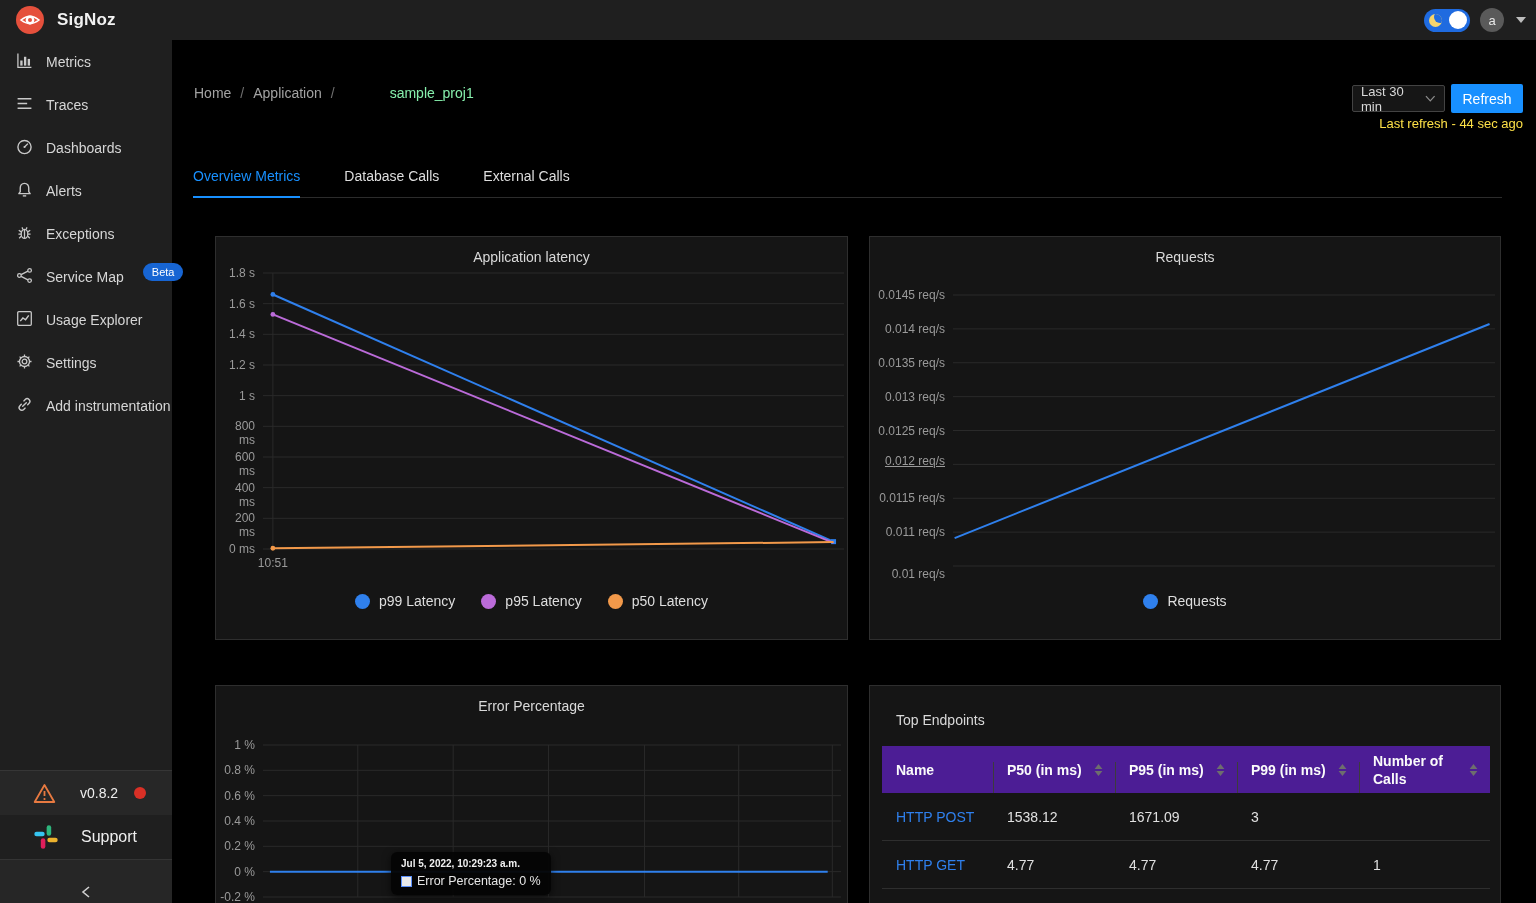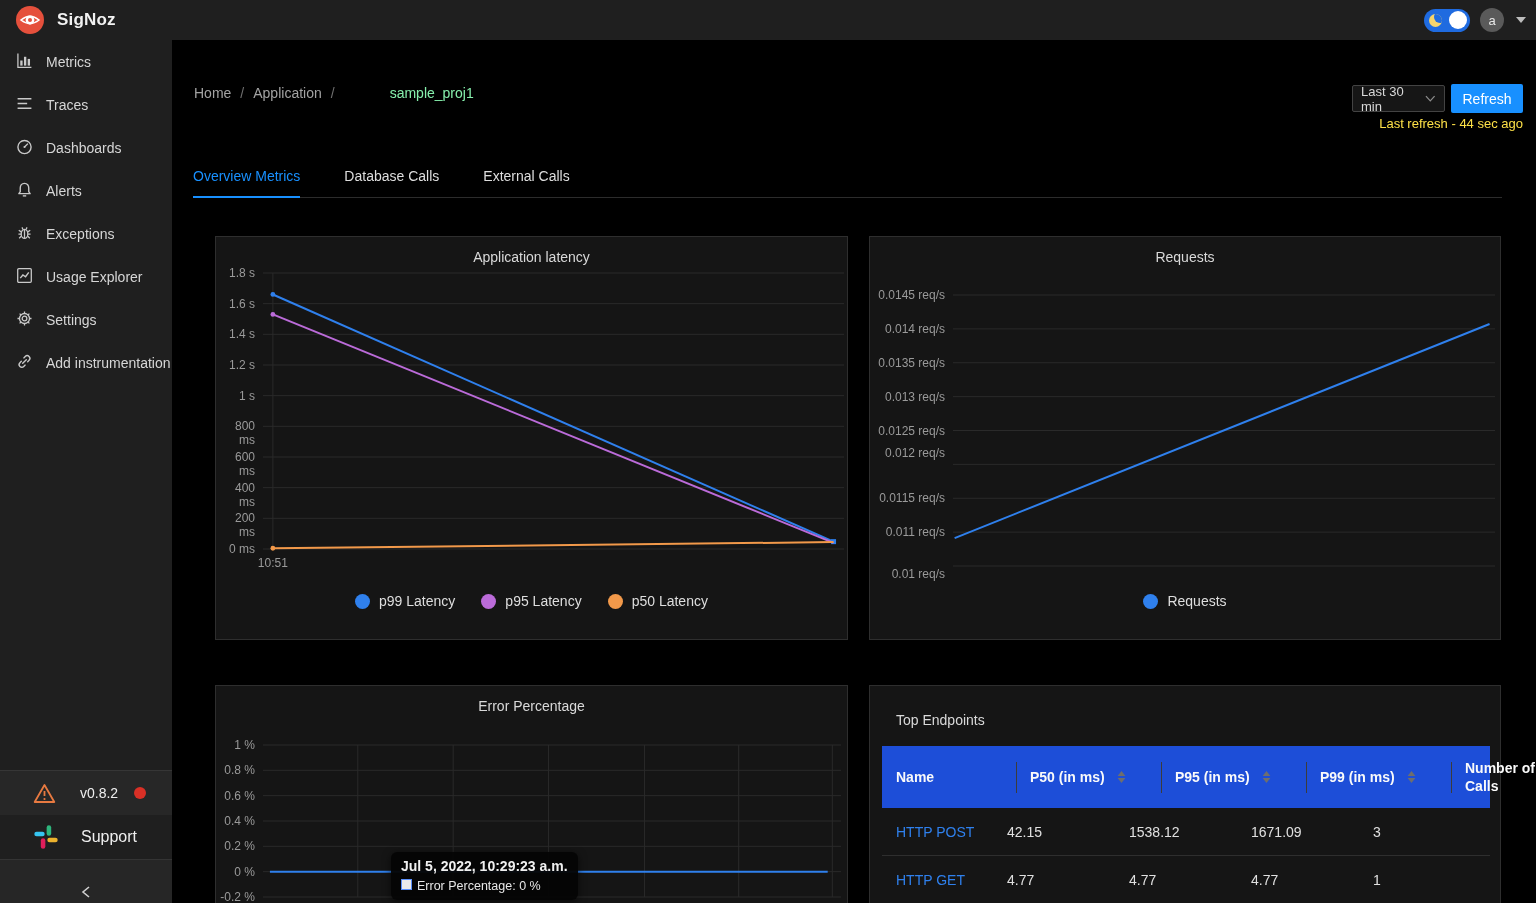--- a/index.html
+++ b/index.html
@@ -58,28 +58,28 @@
   #card-endpoints{left:697px;top:645px;width:632px;height:404px;}
   .chart-title{position:absolute;left:0;top:12px;width:100%;text-align:center;font-size:14px;color:#d9d9d9;}
   .panel-title{position:absolute;left:26px;top:26px;font-size:14px;color:#d9d9d9;}
   .chart-svg{position:absolute;left:0;top:0;}
   .ytick{position:absolute;text-align:right;font-size:12px;color:var(--axis-text);}
   .xtick{position:absolute;text-align:center;font-size:12px;color:var(--axis-text);}
   .legend{position:absolute;left:0;width:100%;display:flex;justify-content:center;gap:26px;}
   .legend-item{display:flex;align-items:center;gap:9px;font-size:14px;color:#dedede;cursor:pointer;}
   .legend-dot{width:15px;height:15px;border-radius:50%;}
   .tooltip{position:absolute;background:rgba(5,5,5,.96);border-radius:6px;padding:6px 10px 7px;z-index:3;box-shadow:0 2px 8px rgba(0,0,0,.6);}
-  .tt-date{font-size:14px;font-weight:bold;color:#f0f0f0;white-space:nowrap;}
-  .tt-row{display:flex;align-items:flex-start;gap:5px;margin-top:5px;}
+  .tt-date{font-size:10px;font-weight:bold;color:#f0f0f0;white-space:nowrap;}
+  .tt-row{display:flex;align-items:center;gap:5px;margin-top:5px;}
   .tt-swatch{width:11px;height:11px;background:#eaeaea;border:1.5px solid #5b8ff9;}
   .tt-label{font-size:12.5px;color:#e6e6e6;white-space:nowrap;}
 
   
   .tbl{position:absolute;left:12px;top:60px;width:608px;}
-  .tbl-head{display:grid;grid-template-columns:111px 122px 122px 122px 131px;background:#1d4ed8;height:62px;gap:23px;}
+  .tbl-head{display:grid;grid-template-columns:111px 122px 122px 122px 131px;background:#4c1d95;height:47px;}
   .th{display:flex;align-items:center;padding-left:14px;padding-right:8px;font-size:14px;font-weight:600;color:#fafafa;position:relative;}
   .th.sortable{cursor:pointer;}
   .th:not(:first-child):before{content:"";position:absolute;left:0;top:16px;height:31px;width:1px;background:#3c3c3c;}
   .th .lbl{line-height:18px;}
   .sorter{margin-left:auto;display:flex;flex-direction:column;gap:2px;padding-right:4px;}
   .tbl-row{display:grid;grid-template-columns:111px 122px 122px 122px 131px;height:48px;border-bottom:1px solid #2e2e2e;}
   .td{display:flex;align-items:center;padding-left:14px;font-size:14px;color:#e0e0e0;}
   .td a{color:var(--link);text-decoration:none;cursor:pointer;}
 </style>
 </head>
@@ -140,20 +140,30 @@
               <path d="M6.4 14 h3.2" stroke="#c9c9c9" stroke-width="1.3"></path>
             </svg></span>
           <span>Alerts</span>
         </div>
         <div class="sb-item">
           <span><svg width="17" height="17" viewBox="0 0 16 16">
               <ellipse cx="8" cy="9.3" rx="3.1" ry="4.2" fill="none" stroke="#c9c9c9" stroke-width="1.2"></ellipse>
               <path d="M8 5.1 v8.4 M4.9 7.4 L2.6 5.9 M4.9 9.5 H2.3 M4.9 11.6 L3 13.4 M11.1 7.4 L13.4 5.9 M11.1 9.5 H13.7 M11.1 11.6 L13 13.4 M6.6 5.2 L5.6 3.2 M9.4 5.2 L10.4 3.2" stroke="#c9c9c9" stroke-width="1.2"></path>
             </svg></span>
           <span>Exceptions</span>
+        </div>
+        <div class="sb-item">
+          <span><svg width="17" height="17" viewBox="0 0 16 16">
+              <circle cx="3.2" cy="8" r="1.7" fill="none" stroke="#c9c9c9" stroke-width="1.2"></circle>
+              <circle cx="12.8" cy="3.2" r="1.7" fill="none" stroke="#c9c9c9" stroke-width="1.2"></circle>
+              <circle cx="12.8" cy="12.8" r="1.7" fill="none" stroke="#c9c9c9" stroke-width="1.2"></circle>
+              <path d="M4.8 7.2 L11.2 3.9 M4.8 8.8 L11.2 12.1" stroke="#c9c9c9" stroke-width="1.2"></path>
+            </svg></span>
+          <span>Service Map</span>
+          <span class="badge">Beta</span>
         </div>
         <div class="sb-item">
           <span><svg width="17" height="17" viewBox="0 0 16 16">
               <rect x="1.6" y="1.6" width="12.8" height="12.8" rx="1" fill="none" stroke="#c9c9c9" stroke-width="1.2"></rect>
               <polyline points="4,10.5 6.5,7.5 9,9.2 12,5" fill="none" stroke="#c9c9c9" stroke-width="1.3"></polyline>
             </svg></span>
           <span>Usage Explorer</span>
         </div>
         <div class="sb-item">
           <span><svg width="17" height="17" viewBox="0 0 16 16">
@@ -281,21 +291,21 @@
           <line x1="83" x2="625" y1="261.25" y2="261.25" stroke="#2a2a2a"></line>
           <line x1="83" x2="625" y1="295.125" y2="295.125" stroke="#2a2a2a"></line>
           <line x1="83" x2="625" y1="329" y2="329" stroke="#2a2a2a"></line>
           <polyline points="84.626,301.087 619.58,86.997" fill="none" stroke="#2F80ED" stroke-width="2"></polyline>
         </svg>
         <div class="ytick" style="left: 0px; width: 75px; top: 51px;">0.0145 req/s</div>
         <div class="ytick" style="left: 0px; width: 75px; top: 84.875px;">0.014 req/s</div>
         <div class="ytick" style="left: 0px; width: 75px; top: 118.75px;">0.0135 req/s</div>
         <div class="ytick" style="left: 0px; width: 75px; top: 152.625px;">0.013 req/s</div>
         <div class="ytick" style="left: 0px; width: 75px; top: 186.5px;">0.0125 req/s</div>
-        <div class="ytick" style="left: 0px; width: 75px; top: 209px;">0.012 req/s</div>
+        <div class="ytick" style="left: 0px; width: 75px; top: 217px; text-decoration: underline;">0.012 req/s</div>
         <div class="ytick" style="left: 0px; width: 75px; top: 254.25px;">0.0115 req/s</div>
         <div class="ytick" style="left: 0px; width: 75px; top: 288.125px;">0.011 req/s</div>
         <div class="ytick" style="left: 0px; width: 75px; top: 330px;">0.01 req/s</div>
         <div class="legend" style="top: 356px;">
           <span class="legend-item">
             <span class="legend-dot" style="background: rgb(47, 128, 237);"></span>
             <span>Requests</span>
           </span>
         </div>
       </section>
@@ -381,21 +391,20 @@
                 <svg width="9" height="5" viewBox="0 0 9 5">
                   <path d="M4.5 5 L0.6 0 H8.4 Z" fill="#6e6e6e"></path>
                 </svg>
               </span>
             </div>
           </div>
           <div class="tbl-row">
             <div class="td">
               <a>HTTP POST</a>
             </div>
-            <div class="td">42.15</div>
             <div class="td">1538.12</div>
             <div class="td">1671.09</div>
             <div class="td">3</div>
           </div>
           <div class="tbl-row">
             <div class="td">
               <a>HTTP GET</a>
             </div>
             <div class="td">4.77</div>
             <div class="td">4.77</div>

